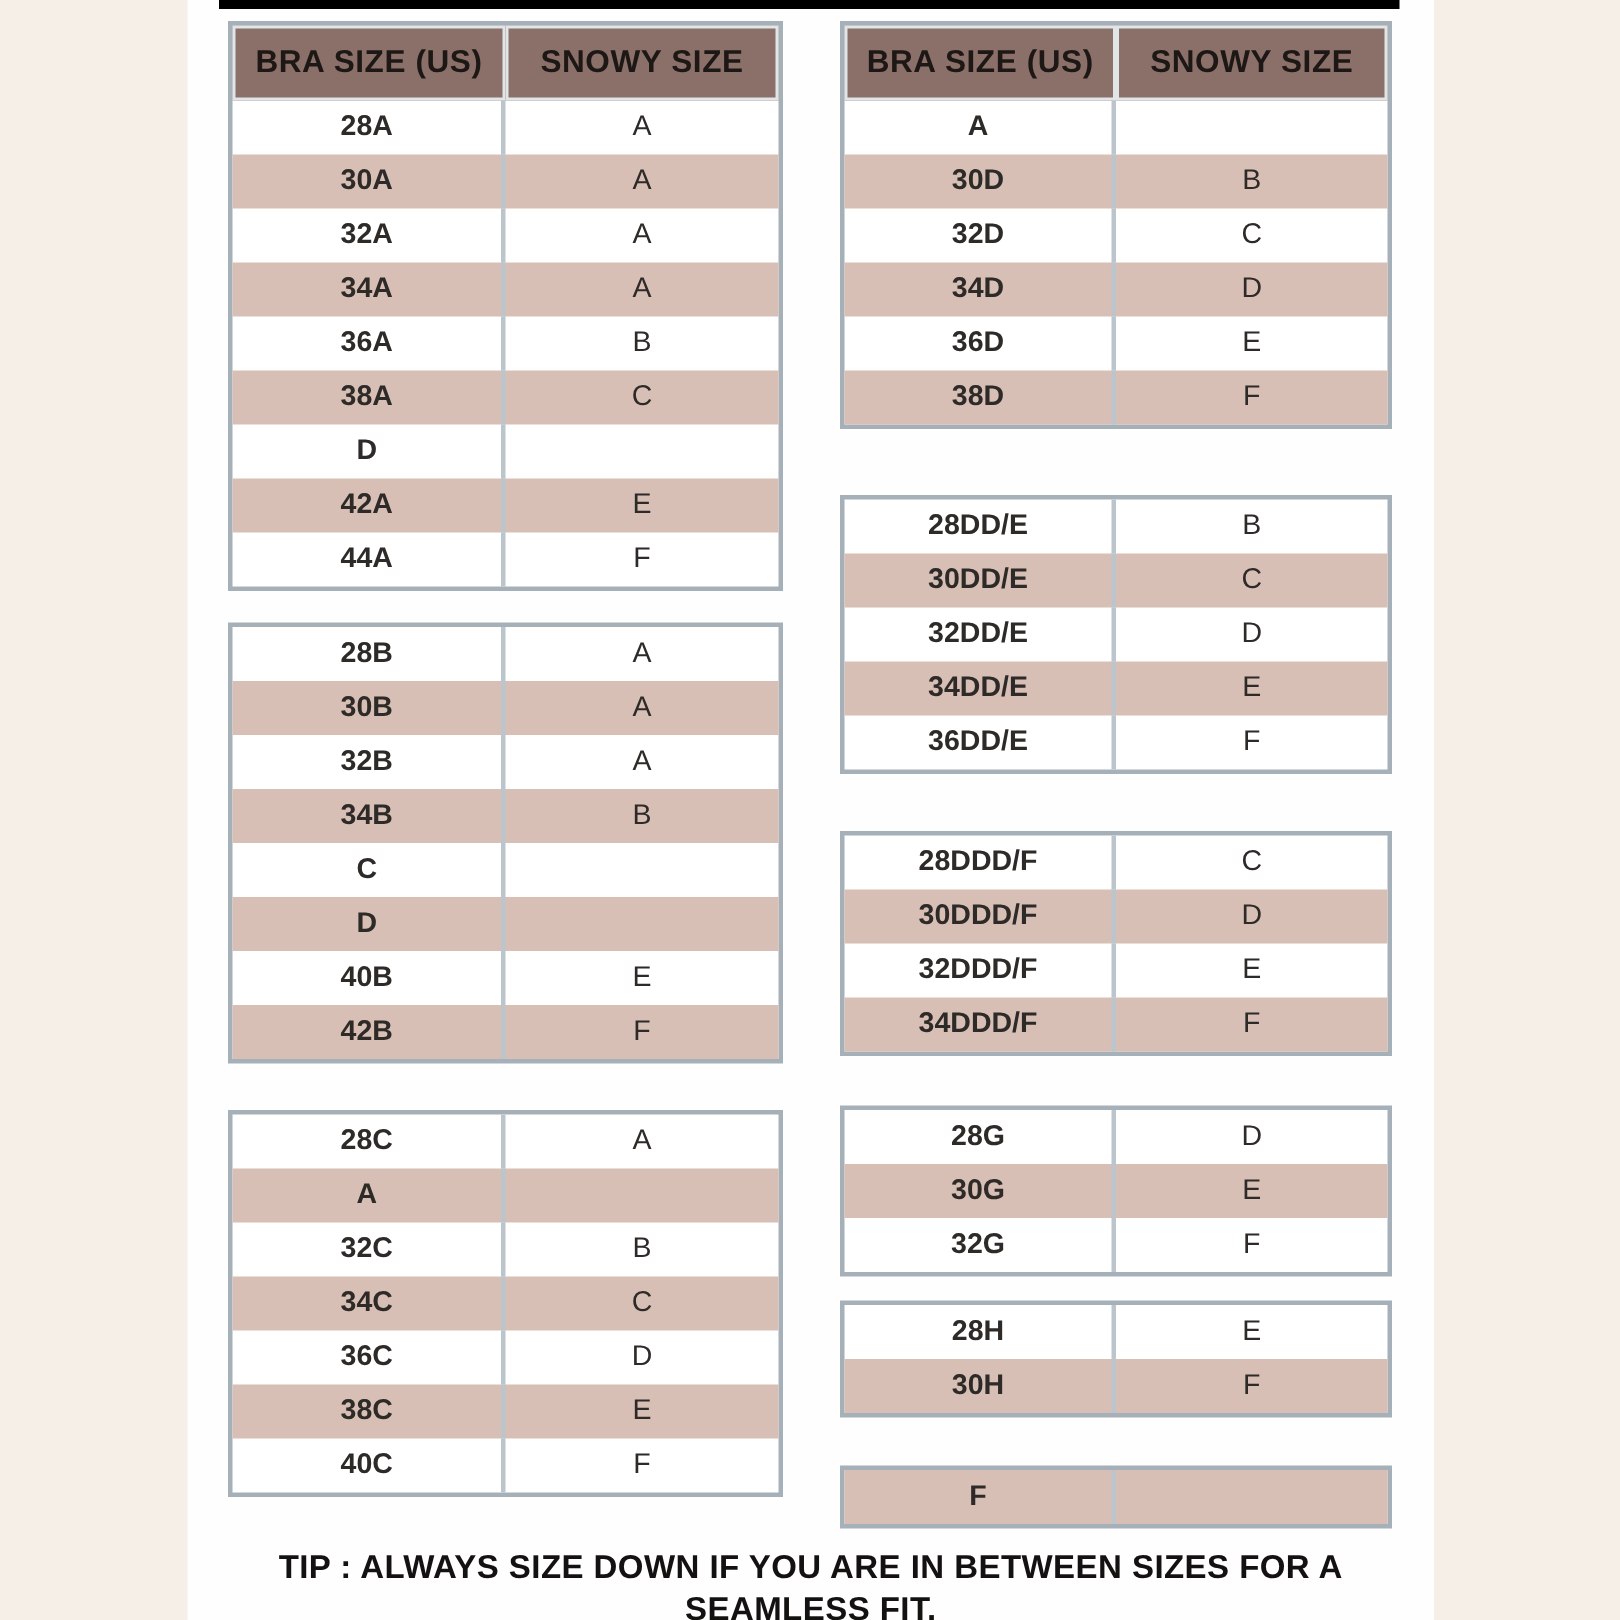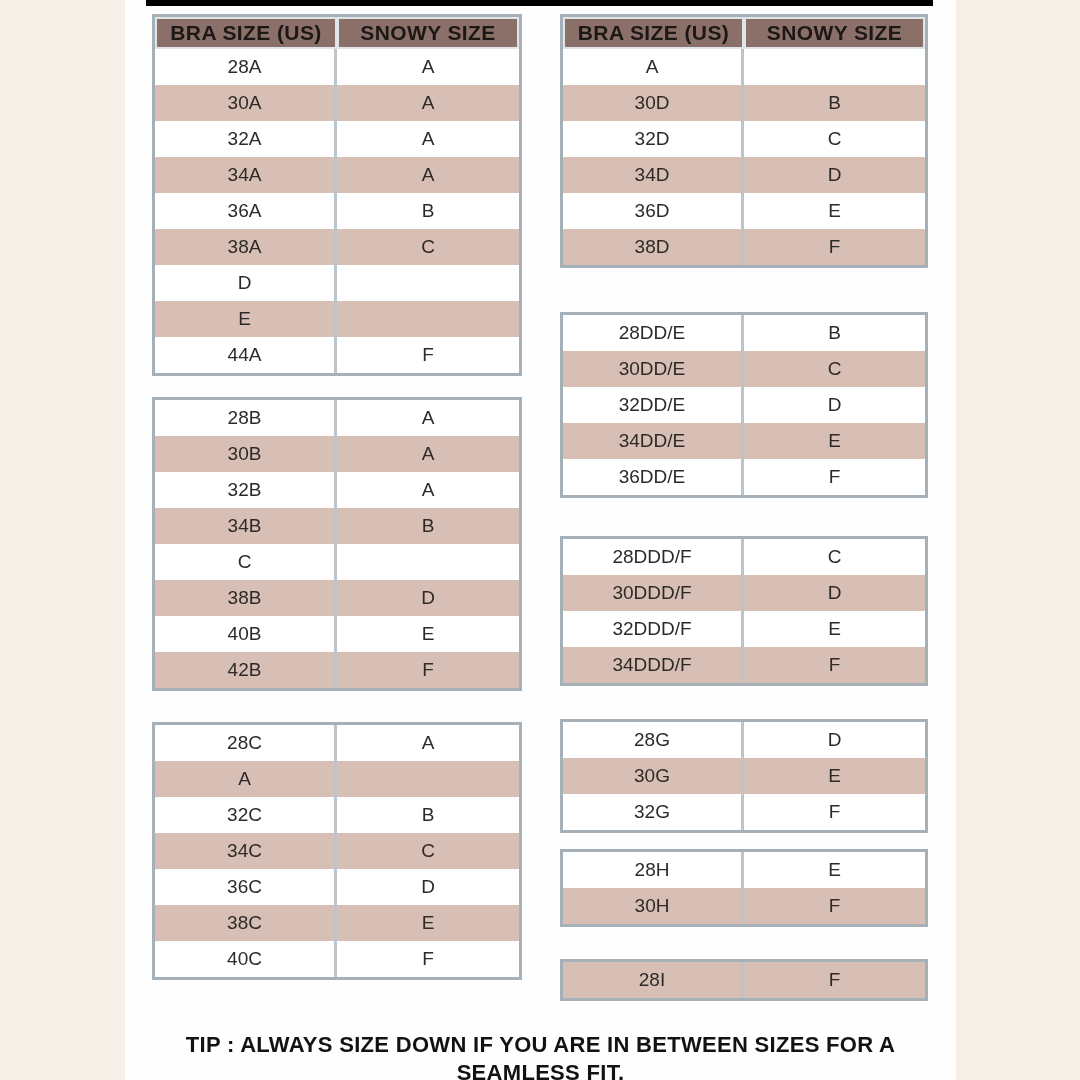--- a/index.html
+++ b/index.html
@@ -27,21 +27,21 @@
   .col-right { left: 560px; width: 368px; }
 
   .size-table {
     border: 3px solid var(--table_border, #a6b0b9);
     background: #ffffff;
     box-sizing: border-box;
   }
   .t-header {
     display: grid;
     grid-template-columns: 1fr 1fr;
-    height: 32px;
+    height: 50px;
   }
   .hdr-cell {
     background: var(--header_bg, #8a7069);
     border: 2px solid #e0e5e8;
     box-sizing: border-box;
     display: flex; align-items: center; justify-content: center;
     font-size: 21px; font-weight: 600;
     letter-spacing: 0.4px;
     color: var(--header_text, #1d1715);
   }
@@ -51,20 +51,21 @@
     height: 36px;
   }
   .t-row.shaded { background: var(--stripe, #d7bfb5); }
   .t-row .cell {
     display: flex; align-items: center; justify-content: center;
     font-size: 19px;
     color: var(--row_text, #2e2a28);
   }
   .t-row .cell:first-child {
     border-right: 3px solid var(--divider, #bcc5cc);
+    font-weight: bold;
   }
   .tip {
     position: absolute;
     left: 125px; top: 1031px;
     width: 831px;
     text-align: center;
     font-size: 22px;
     font-weight: 600;
     letter-spacing: 0.3px;
     color: var(--tip_text, #141210);
@@ -104,20 +105,21 @@
         <div class="cell">B</div>
       </div>
       <div class="t-row shaded">
         <div class="cell">38A</div>
         <div class="cell">C</div>
       </div>
       <div class="t-row">
         <div class="cell">D</div>
       </div>
       <div class="t-row shaded">
+        <div class="cell">42A</div>
         <div class="cell">E</div>
       </div>
       <div class="t-row">
         <div class="cell">44A</div>
         <div class="cell">F</div>
       </div>
     </div>
   <div class="size-table" style="margin-top:21px">
       <div class="t-row">
         <div class="cell">28B</div>
@@ -132,21 +134,20 @@
         <div class="cell">A</div>
       </div>
       <div class="t-row shaded">
         <div class="cell">34B</div>
         <div class="cell">B</div>
       </div>
       <div class="t-row">
         <div class="cell">C</div>
       </div>
       <div class="t-row shaded">
-        <div class="cell">38B</div>
         <div class="cell">D</div>
       </div>
       <div class="t-row">
         <div class="cell">40B</div>
         <div class="cell">E</div>
       </div>
       <div class="t-row shaded">
         <div class="cell">42B</div>
         <div class="cell">F</div>
       </div>
@@ -271,19 +272,18 @@
         <div class="cell">28H</div>
         <div class="cell">E</div>
       </div>
       <div class="t-row shaded">
         <div class="cell">30H</div>
         <div class="cell">F</div>
       </div>
     </div>
   <div class="size-table" style="margin-top:32px">
       <div class="t-row shaded">
-        <div class="cell">28I</div>
         <div class="cell">F</div>
       </div>
     </div>
 </div>
 
 <div class="tip">TIP : ALWAYS SIZE DOWN IF YOU ARE IN BETWEEN SIZES FOR A SEAMLESS FIT.</div>
 
 </body></html>

